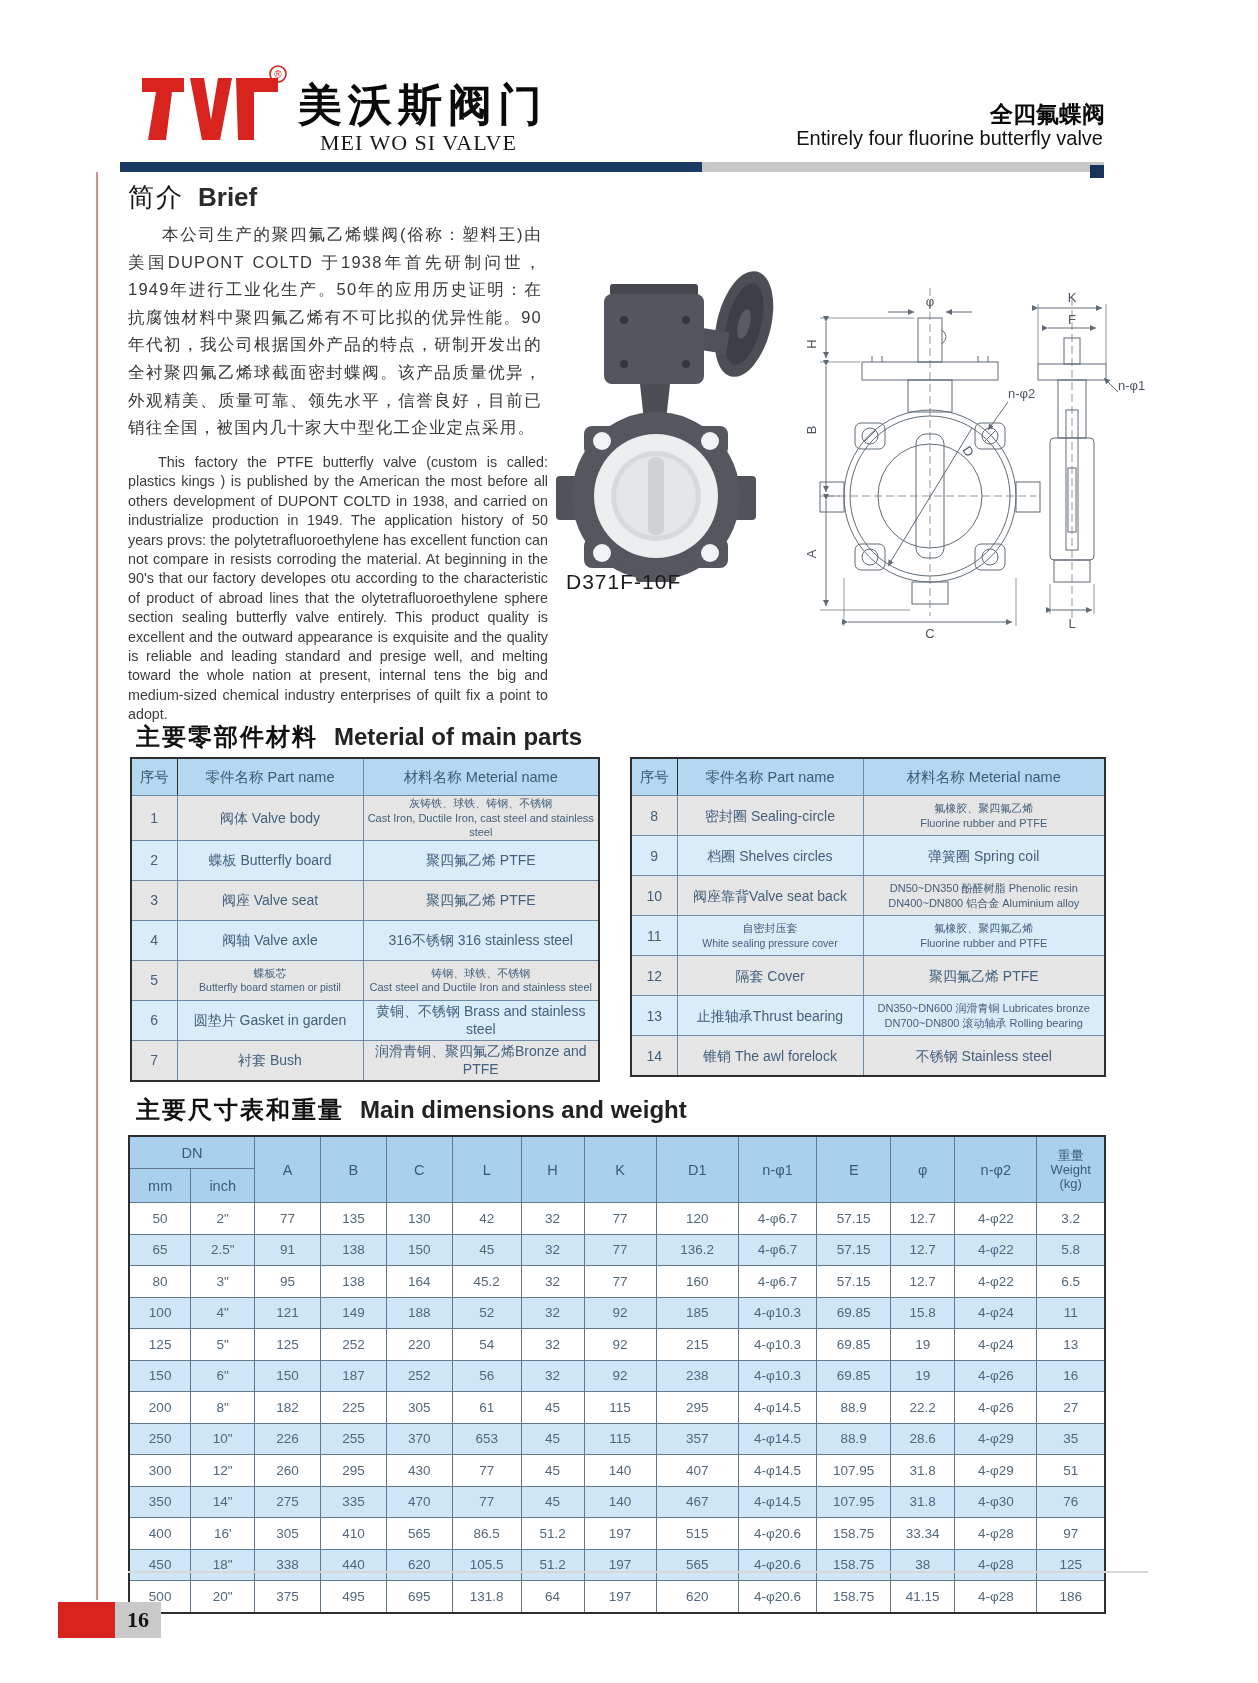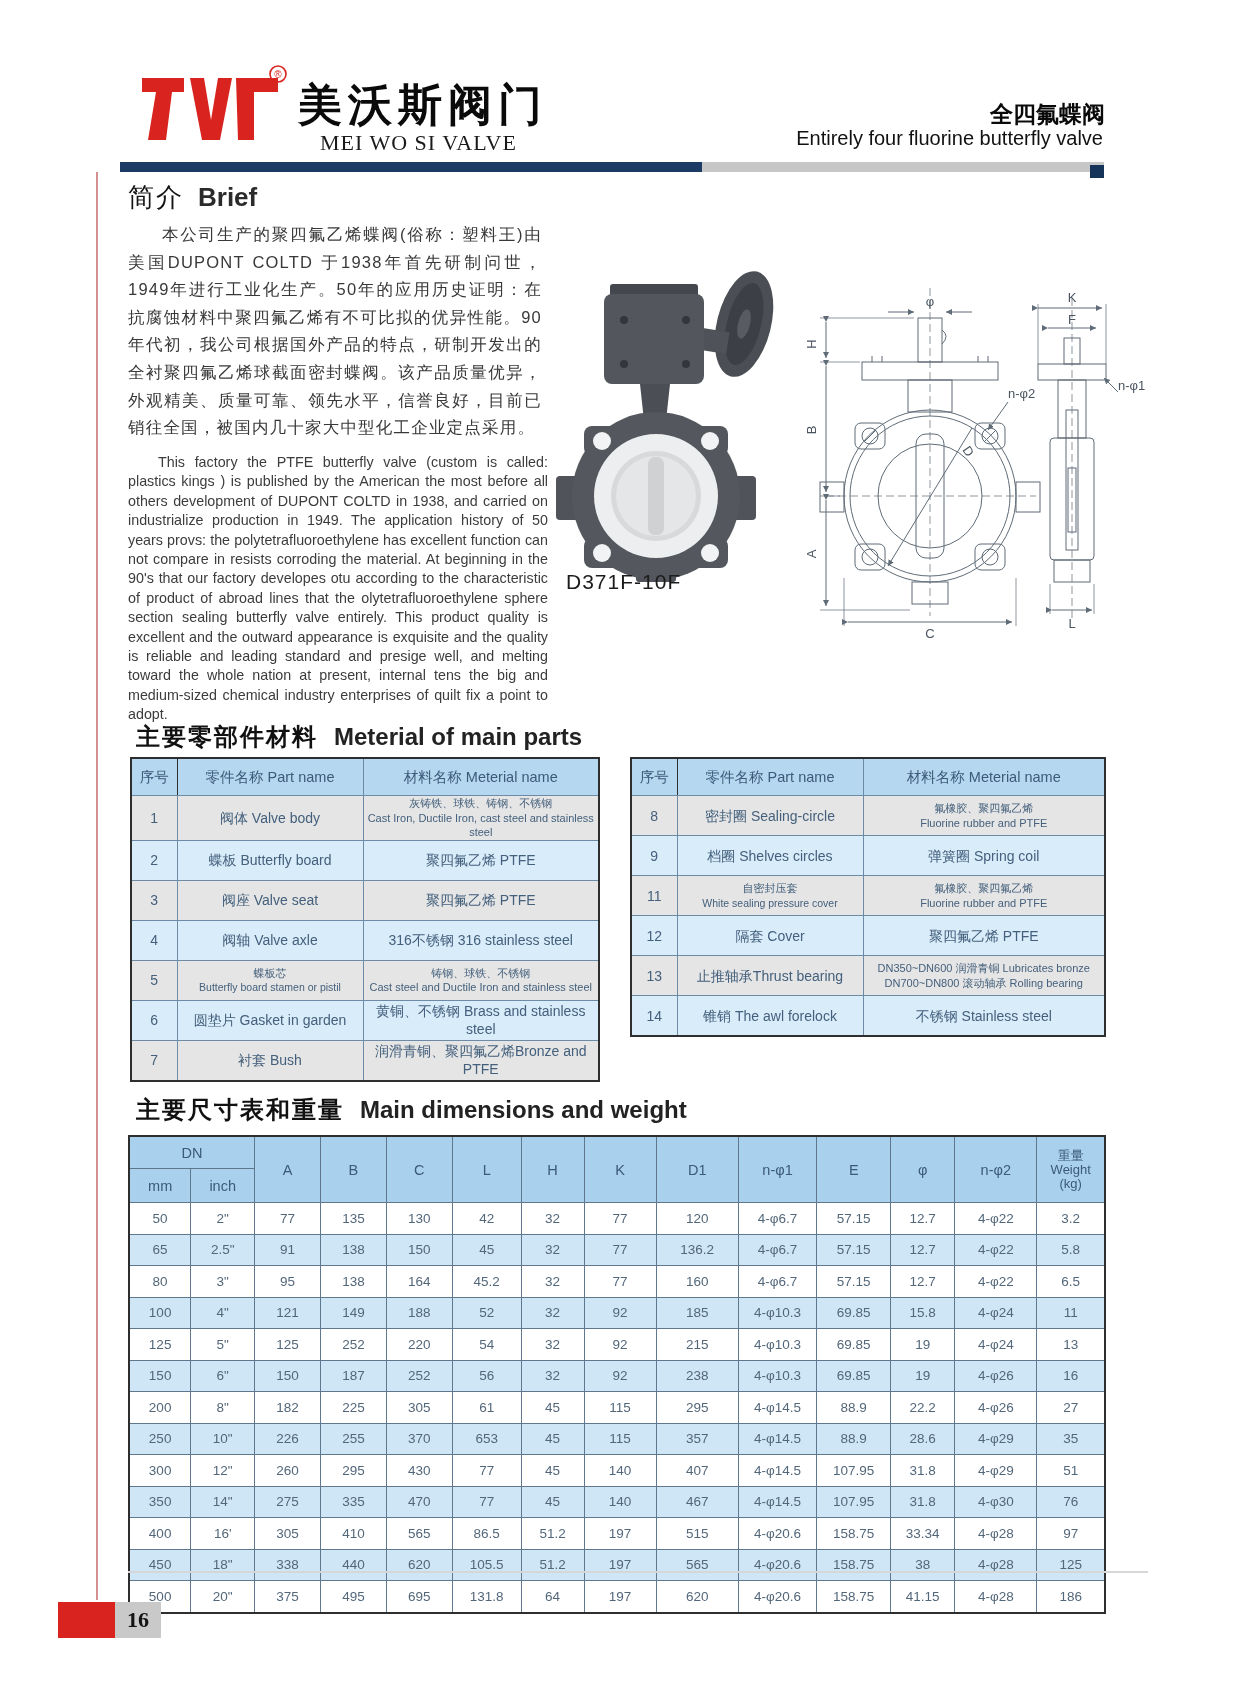--- a/index.html
+++ b/index.html
@@ -336,20 +336,30 @@
             <div>Fluorine rubber and PTFE</div>
           </td>
         </tr>
         <tr>
           <td class="m-no">9</td>
           <td class="m-part">
             <div>档圈 Shelves circles</div>
           </td>
           <td class="m-mat">
             <div>弹簧圈 Spring coil</div>
+          </td>
+        </tr>
+        <tr>
+          <td class="m-no">10</td>
+          <td class="m-part">
+            <div>阀座靠背Valve seat back</div>
+          </td>
+          <td class="m-mat">
+            <div>DN50~DN350 酚醛树脂 Phenolic resin</div>
+            <div>DN400~DN800 铝合金 Aluminium alloy</div>
           </td>
         </tr>
         <tr>
           <td class="m-no">11</td>
           <td class="m-part">
             <div>自密封压套</div>
             <div>White sealing pressure cover</div>
           </td>
           <td class="m-mat">
             <div>氟橡胶、聚四氟乙烯</div>

